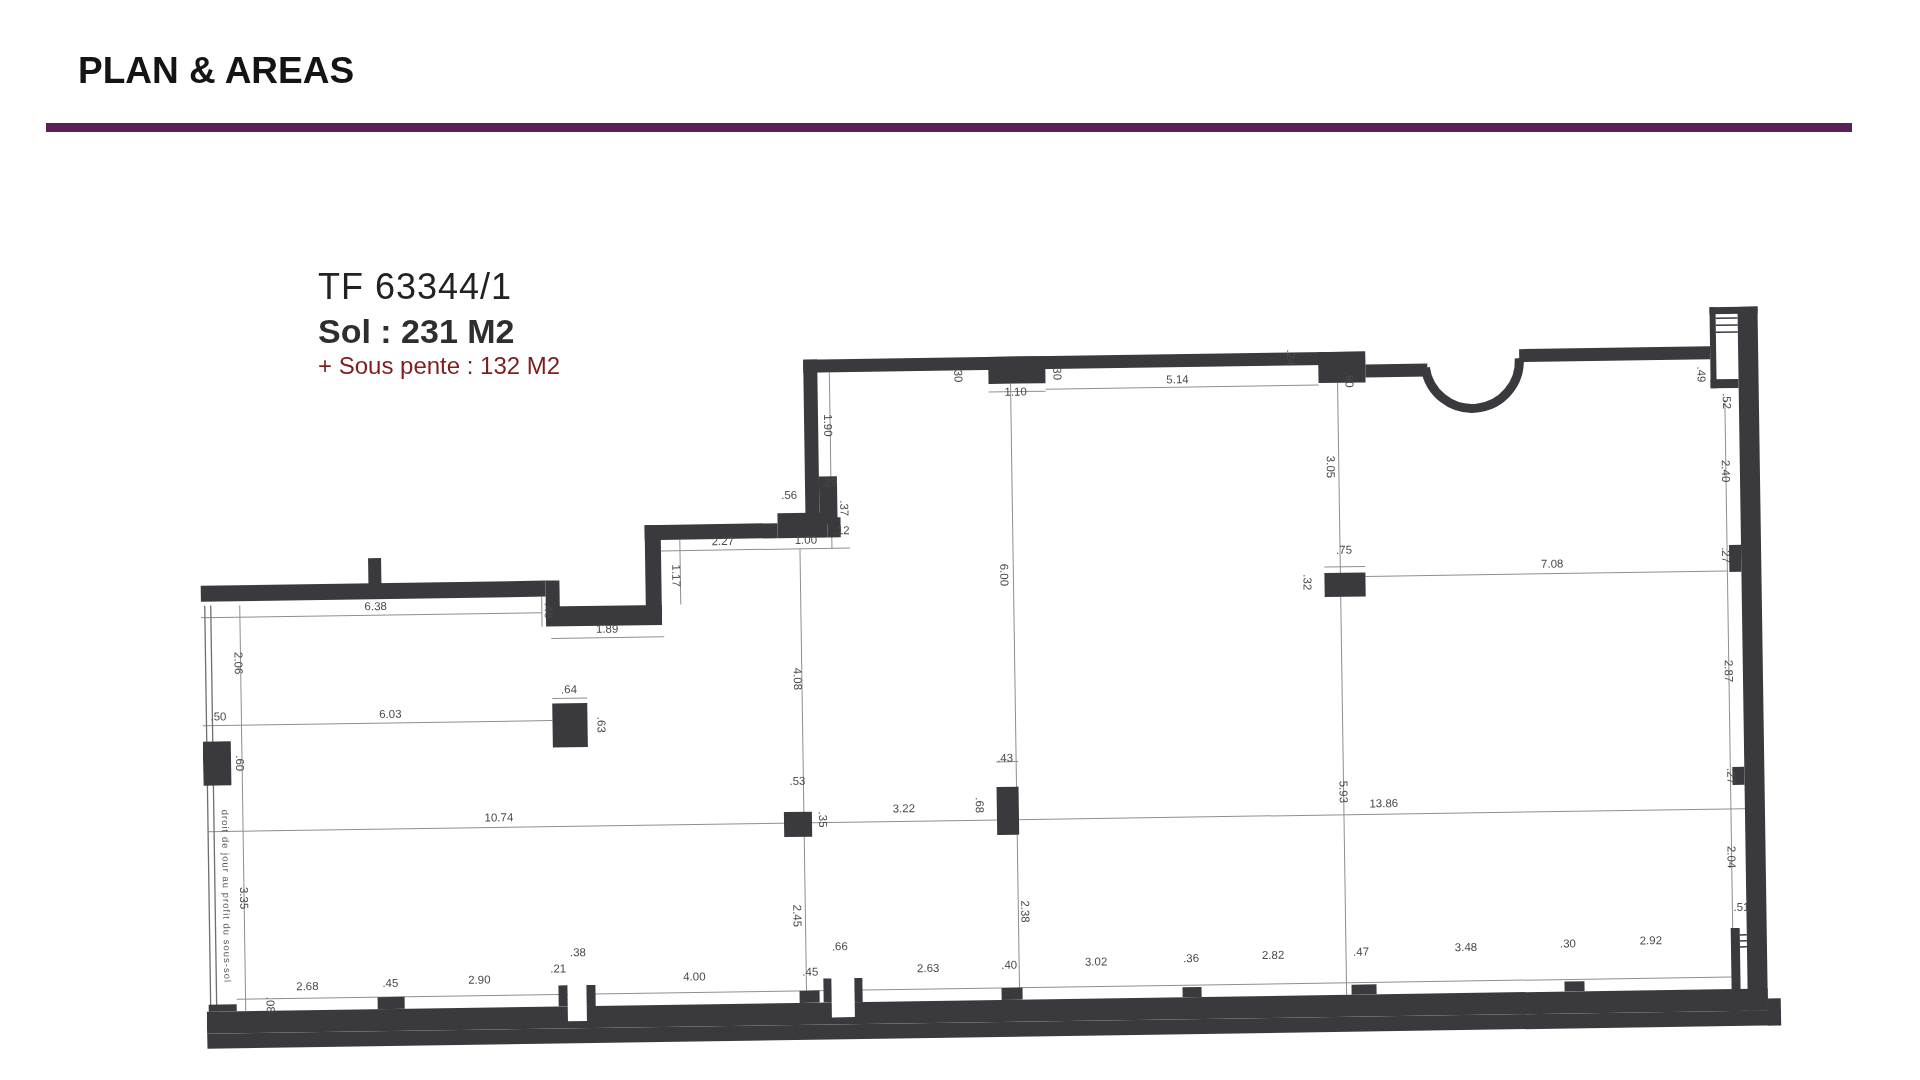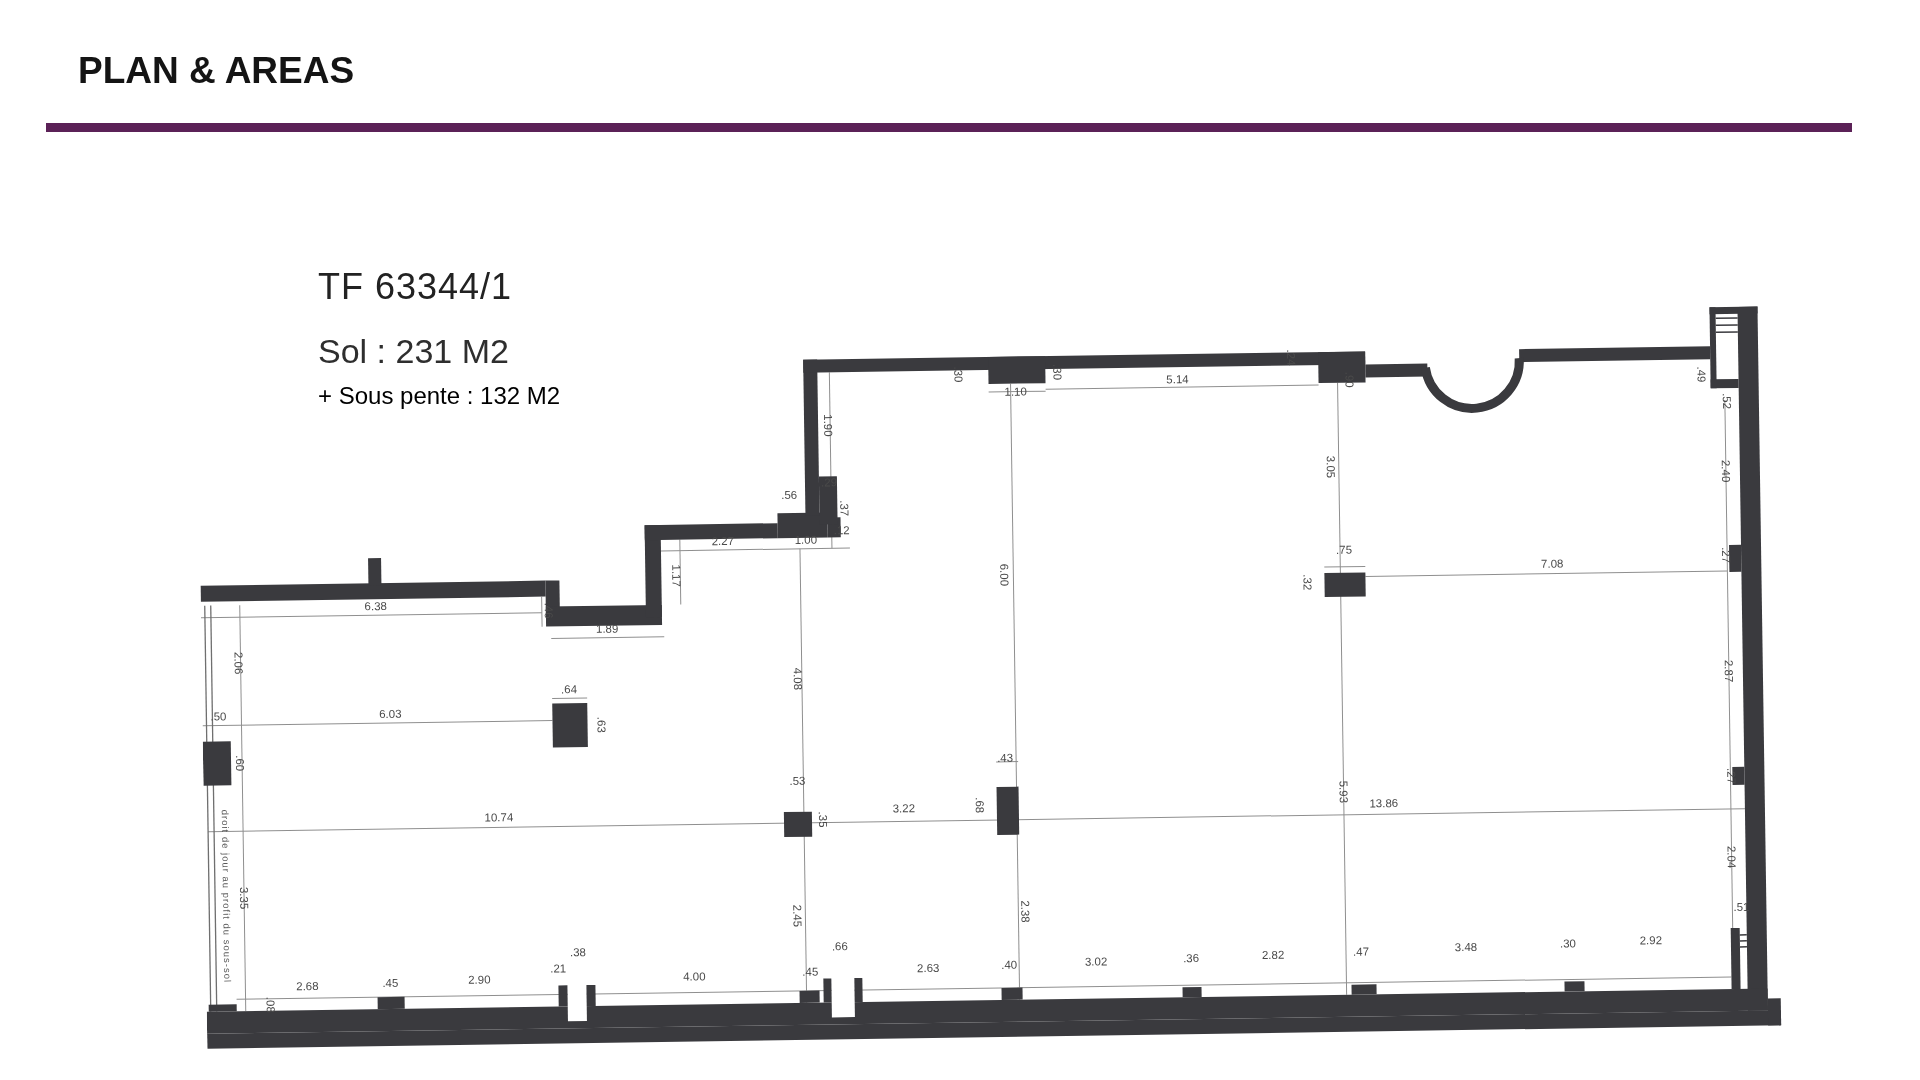--- a/index.html
+++ b/index.html
@@ -8,22 +8,22 @@
               font-family:"Liberation Sans", sans-serif; }
   .page { position:relative; width:1920px; height:1080px; background:#fff; }
 
   .page-title { position:absolute; left:78px; top:50px; font-size:37px; font-weight:800;
                 color:#141414; letter-spacing:0px; }
   .accent-rule { position:absolute; left:46px; top:123px; width:1806px; height:9px;
                  background:var(--accent); }
 
   .plan-header { position:absolute; left:318px; top:266px; color:#2b2b2b; }
   .plan-header .tf   { font-size:36px; font-weight:400; letter-spacing:1px; color:#222; }
-  .plan-header .sol  { font-size:34px; margin-top:24px; color:#2e2e2e; }
-  .plan-header .sous { font-size:24px; margin-top:11px; color:#000000; }
+  .plan-header .sol  { font-size:34px; margin-top:4px; color:#2e2e2e;font-weight:bold; }
+  .plan-header .sous { font-size:24px; margin-top:1px; color:#7f1d1d; }
 
   .plan-wrap { position:absolute; left:202px; top:300px; width:1580px; height:770px;
                transform:rotate(-0.85deg); transform-origin:50% 50%; }
   svg text { font-family:"Liberation Sans", sans-serif; }
 </style>
 </head>
 <body>
 
 <div class="page">
 

